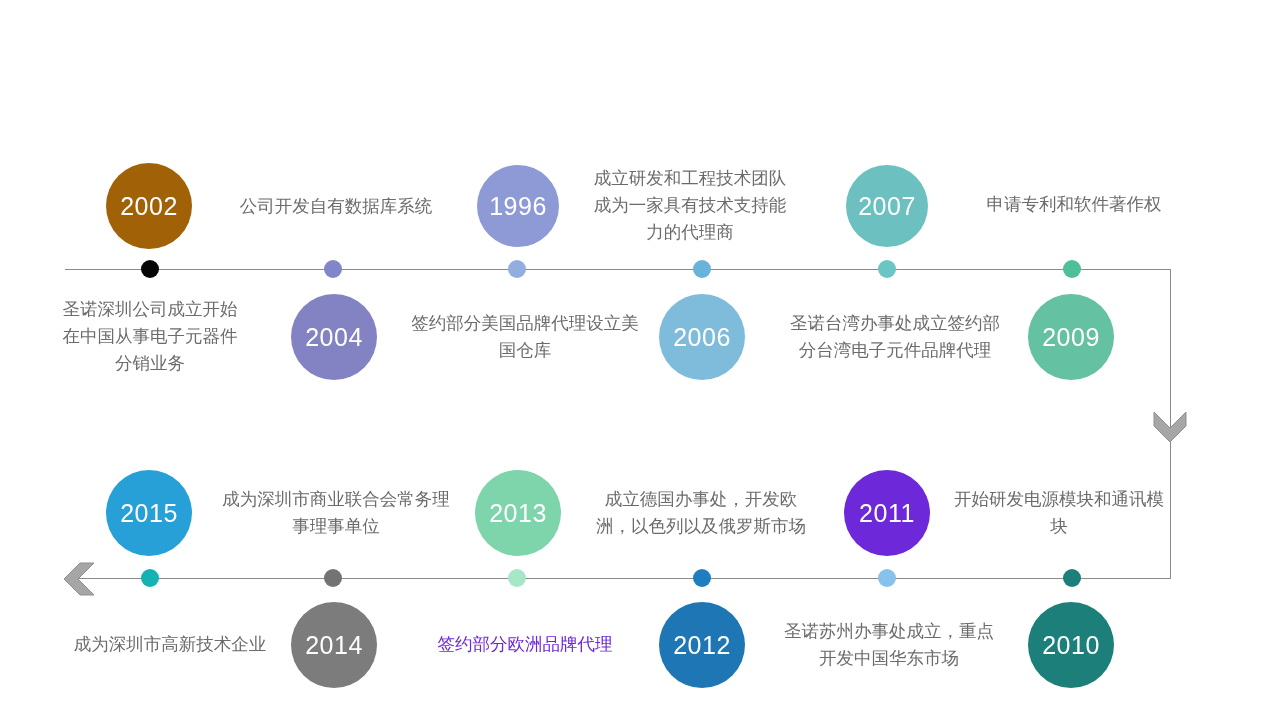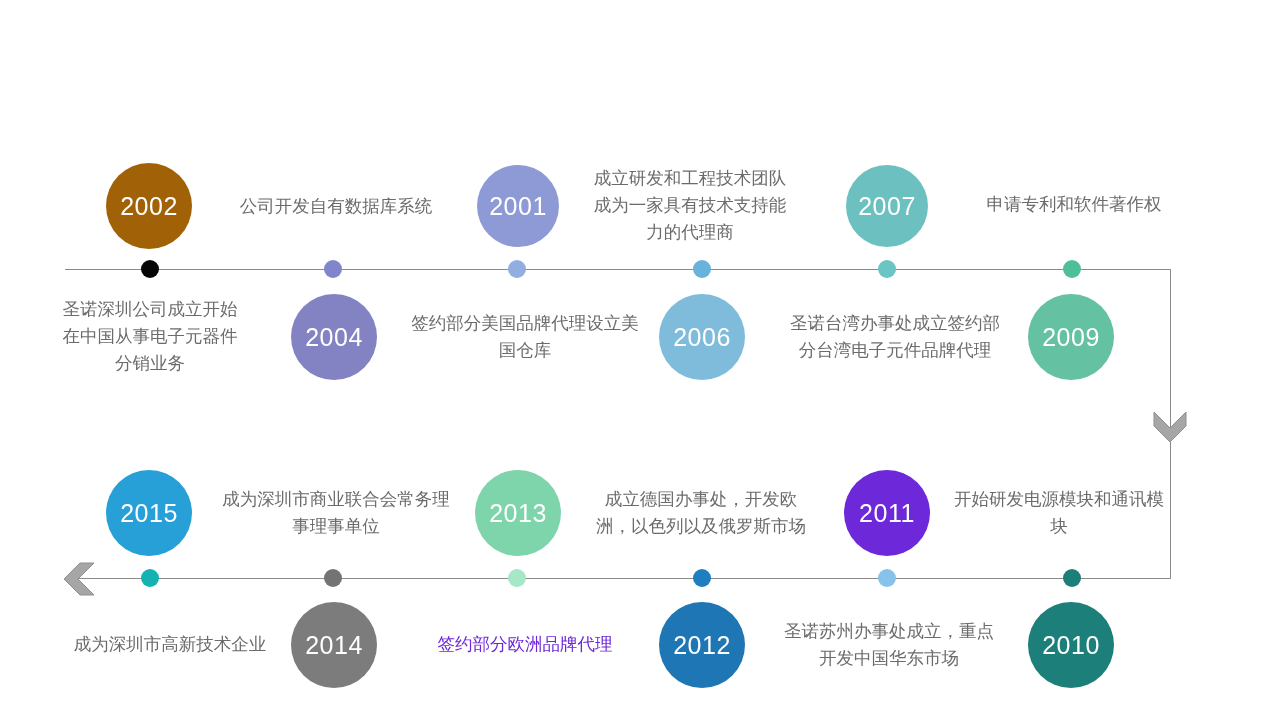--- a/index.html
+++ b/index.html
@@ -142,21 +142,21 @@
       <div class="dot" style="left: 333px; top: 578px; background: rgb(115, 115, 115);"></div>
       <div class="dot" style="left: 517px; top: 578px; background: rgb(166, 231, 200);"></div>
       <div class="dot" style="left: 702px; top: 578px; background: rgb(31, 126, 192);"></div>
       <div class="dot" style="left: 887px; top: 578px; background: rgb(134, 194, 236);"></div>
       <div class="dot" style="left: 1072px; top: 578px; background: rgb(29, 127, 122);"></div>
     </div>
 
   <div id="node-layer">
       <div class="bubble" style="left: 149px; top: 206px; width: 86px; height: 86px; background: #a16207;">2002</div>
       <div class="desc center" style="left: 222px; top: 207px; width: 228px; color: rgb(107, 107, 107);">公司开发自有数据库系统</div>
-      <div class="bubble" style="left: 518px; top: 206px; width: 82px; height: 82px; background: rgb(142, 154, 214);">2001</div>
+      <div class="bubble" style="left: 518px; top: 206px; width: 82px; height: 82px; background: rgb(142, 154, 214);">1996</div>
       <div class="desc center" style="left: 592px; top: 206px; width: 196px; color: rgb(107, 107, 107);">成立研发和工程技术团队成为一家具有技术支持能力的代理商</div>
       <div class="bubble" style="left: 887px; top: 206px; width: 82px; height: 82px; background: rgb(108, 192, 192);">2007</div>
       <div class="desc center" style="left: 960px; top: 205px; width: 228px; color: rgb(107, 107, 107);">申请专利和软件著作权</div>
       <div class="desc center" style="left: 55px; top: 337px; width: 190px; color: rgb(107, 107, 107);">圣诺深圳公司成立开始在中国从事电子元器件分销业务</div>
       <div class="bubble" style="left: 334px; top: 337px; width: 86px; height: 86px; background: rgb(131, 131, 196); text-align: right;">2004</div>
       <div class="desc center" style="left: 410px; top: 337px; width: 230px; color: rgb(107, 107, 107);">签约部分美国品牌代理设立美国仓库</div>
       <div class="bubble" style="left: 702px; top: 337px; width: 86px; height: 86px; background: rgb(127, 188, 220);">2006</div>
       <div class="desc center" style="left: 782px; top: 337px; width: 226px; color: rgb(107, 107, 107);">圣诺台湾办事处成立签约部分台湾电子元件品牌代理</div>
       <div class="bubble" style="left: 1071px; top: 337px; width: 86px; height: 86px; background: rgb(100, 193, 162);">2009</div>
       <div class="bubble" style="left: 149px; top: 513px; width: 86px; height: 86px; background: rgb(39, 160, 216);">2015</div>

